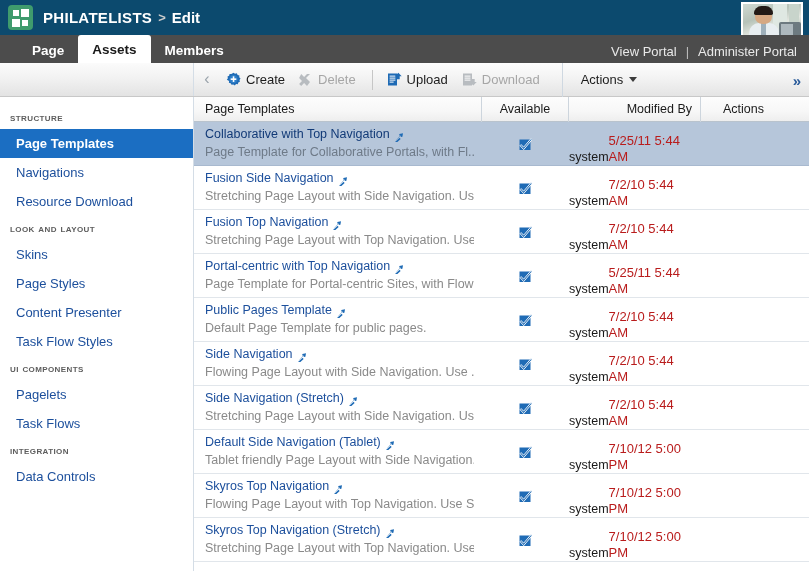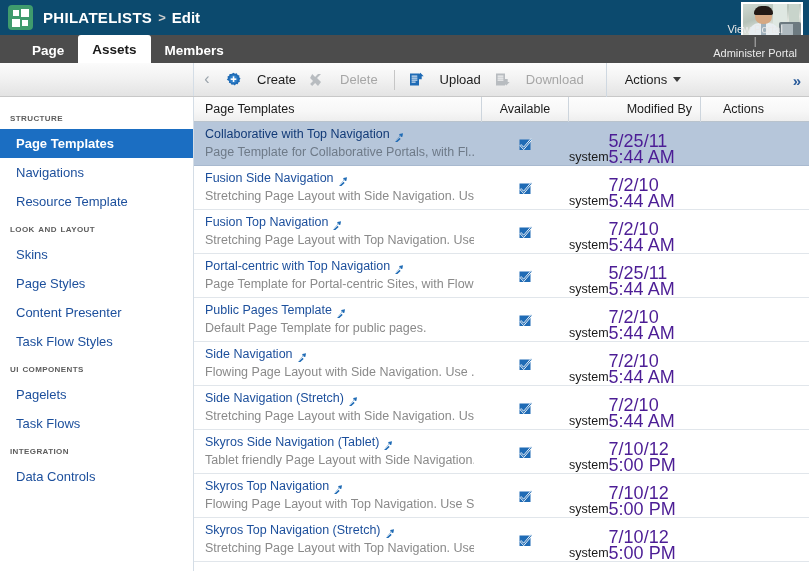--- a/index.html
+++ b/index.html
@@ -88,24 +88,23 @@
   .tab:first-child { margin-left: 18px; }
   .tab.active {
     background: #ffffff;
     color: #1a1a1a;
     border-radius: 3px 3px 0 0;
     height: 28px;
   }
   #portal-links {
     position: absolute;
     right: 12px; bottom: 4px;
-    display: flex; align-items: center;
-    font-size: 11px;
+    display: flex; align-items: flex-start;
+    font-size: 13px;
     color: #e9e9e9;
-    flex-direction: column;
   }
   #portal-links a { color: #e9e9e9; text-decoration: none; cursor: pointer; }
   #portal-links .pipe { margin: 0 9px; color: #bdbdbd; }
 
   
   #toolbar {
     height: 34px;
     background: linear-gradient(#fdfdfd 0%, #f3f3f3 45%, #e4e4e4 100%);
     border-bottom: 1px solid #c8c8c8;
     display: flex; align-items: center;
@@ -113,21 +112,21 @@
   }
   #toolbar-rail { width: 194px; height: 100%;
     background: linear-gradient(#fbfbfb 0%, #f2f2f2 45%, #e3e3e3 100%);
     border-right: 1px solid #d4dde6; }
   .tb-back {
     width: 26px; text-align: center;
     color: #9aa3ab; font-size: 16px; cursor: pointer; line-height: 1;
     padding-bottom: 2px;
   }
   .tb-btn {
-    display: flex; align-items: center; gap: 16px;
+    display: flex; align-items: center; gap: 5px;
     padding: 2px 8px 2px 6px;
     font-size: 13px;
     color: #1c1c1c;
     cursor: pointer;
     white-space: nowrap;
   }
   .tb-btn.disabled { color: #a6a6a6; cursor: default; }
   .tb-div { width: 1px; height: 20px; background: #c6c6c6; margin: 0 8px; }
   .tb-actions {
     display: flex; align-items: center; gap: 6px;
@@ -226,21 +225,21 @@
     line-height: 17px;
   }
   .trow.selected .row-title { color: #123a77; }
   .row-desc {
     font-size: 12.5px; color: #8a8a8a;
     white-space: nowrap; overflow: hidden; text-overflow: clip;
     line-height: 17px; margin-top: 1px;
   }
   .trow.selected .row-desc { color: #6e7a88; }
   .row-user { font-size: 12.5px; color: #1a1a1a; line-height: 16px; }
-  .row-date { font-size: 18px; color: #4c1d95; line-height: 16px; }
+  .row-date { font-size: 13px; color: #b91c1c; line-height: 16px; }
 
   .extlink { display: inline-block; width: 10px; height: 10px; position: relative; flex: 0 0 auto; }
   .chk { width: 13px; height: 13px; position: relative; display: inline-block; }
 </style>
 </head>
 <body>
 
 <div id="brand-bar">
   <div id="brand-logo">
     <i class="s1"></i>
@@ -341,21 +340,21 @@
   <div id="tb-expand">»</div>
 </div>
 
 <div id="main">
 
   <div id="sidebar">
 
     <div class="side-head">STRUCTURE</div>
     <div class="side-item active">Page Templates</div>
     <div class="side-item">Navigations</div>
-    <div class="side-item">Resource Template</div>
+    <div class="side-item">Resource Download</div>
 
     <div class="side-head">LOOK AND LAYOUT</div>
     <div class="side-item">Skins</div>
     <div class="side-item">Page Styles</div>
     <div class="side-item">Content Presenter</div>
     <div class="side-item">Task Flow Styles</div>
 
     <div class="side-head">UI COMPONENTS</div>
     <div class="side-item">Pagelets</div>
     <div class="side-item">Task Flows</div>
@@ -529,21 +528,21 @@
           </div>
           <div class="cell-mod">
             <span class="row-user">system</span>
             <span class="row-date">7/2/10 5:44 AM</span>
           </div>
           <div class="cell-act"></div>
         </div>
         <div class="trow">
           <div class="cell-name">
             <div class="row-title">
-              <span>Skyros Side Navigation (Tablet)</span>
+              <span>Default Side Navigation (Tablet)</span>
               <span class="extlink"><svg width="10" height="10" viewBox="0 0 10 10">
                   <path d="M1.2 8.8L7 3.6 5.2 3.5 5.4 1.9 9 1.2 8.4 4.8 6.8 5 6.7 3.2z" fill="#1f6bb5"></path>
                   <rect x="0" y="8" width="7" height="1.6" fill="#1f6bb5" transform="rotate(-42 3.5 8.8)"></rect>
                 </svg></span>
             </div>
             <div class="row-desc">Tablet friendly Page Layout with Side Navigation....</div>
           </div>
           <div class="cell-avail">
             <span class="chk"><svg width="13" height="13" viewBox="0 0 13 13">
                 <rect x="0.5" y="1.5" width="11" height="10.5" fill="#1f6bb5"></rect>

